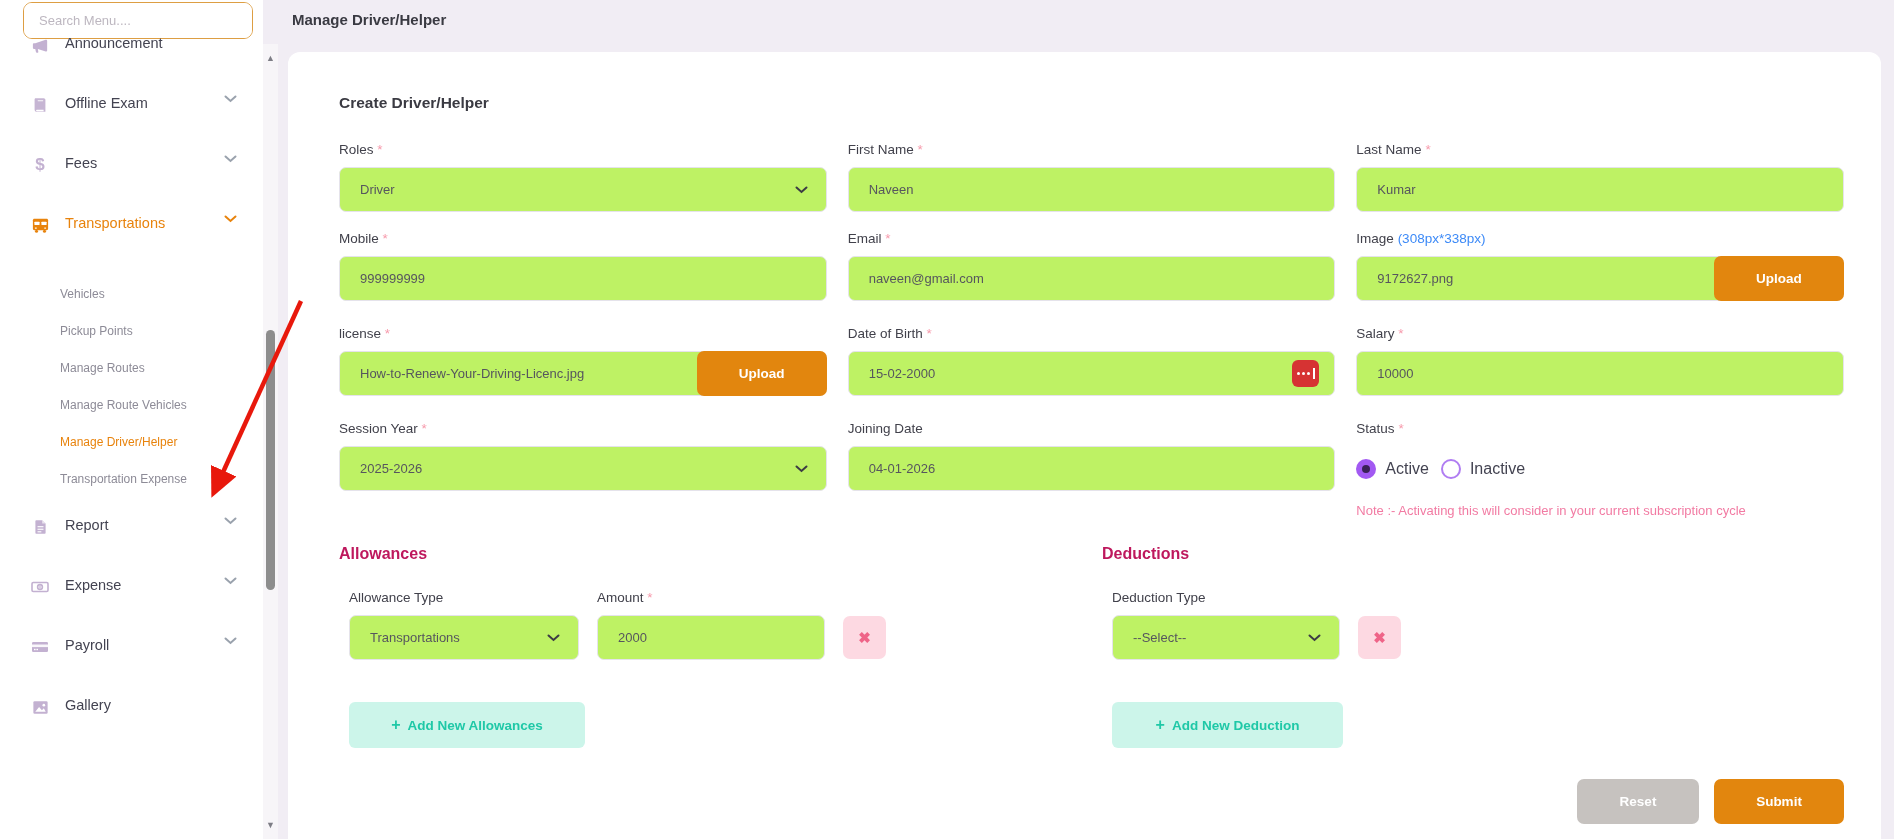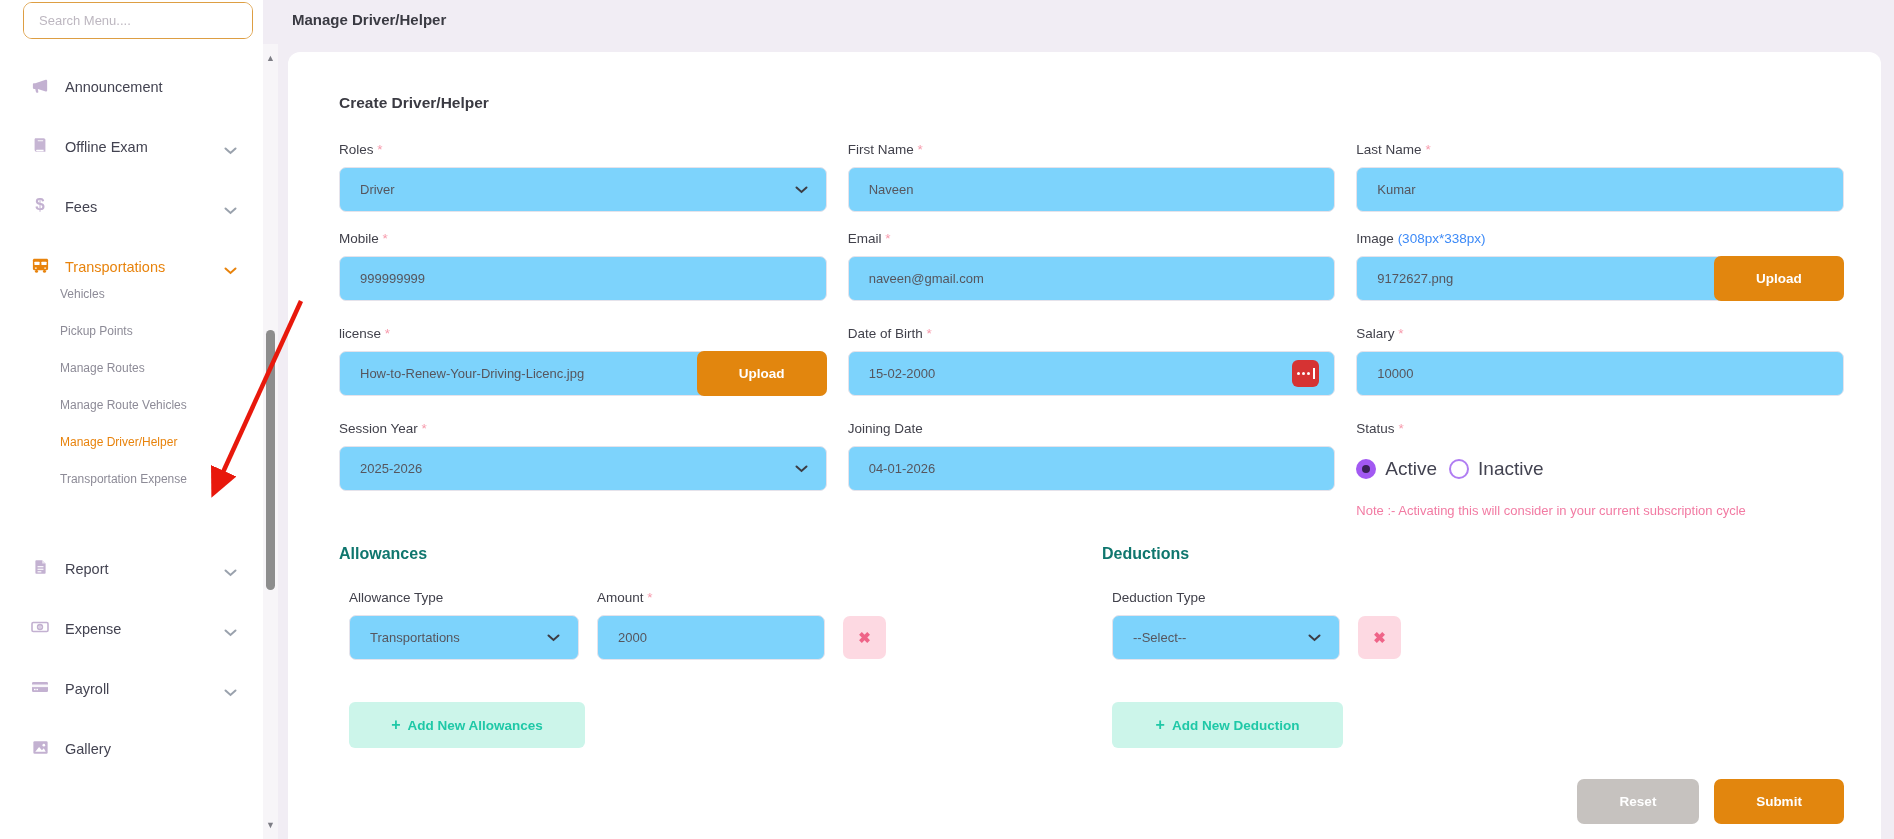--- a/index.html
+++ b/index.html
@@ -12,21 +12,21 @@
     color:#41414b;
   }
   
   .sidebar { position:absolute; left:0; top:0; width:263px; height:839px; background:#fff; z-index:2; }
   .search-box { position:absolute; left:23px; top:2px; width:230px; height:37px;
     border:1px solid #dd9e43; border-radius:9px; background:#fff; overflow:hidden; }
   .search-box input { width:100%; height:100%; border:none; outline:none; padding:0 15px;
     font-size:13px; color:#55555f; font-family:"Liberation Sans",sans-serif; }
   .search-box input::placeholder { color:#bdb7c0; }
   .nav { position:absolute; top:35px; left:0; width:263px; }
-  .nav-item { height:60px; display:flex; align-items:flex-end; padding:0 26px 0 30px;
+  .nav-item { height:60px; display:flex; align-items:flex-start; padding:0 26px 0 30px;
     color:#434351; font-size:14.5px; cursor:pointer; }
   .nav-item .icon { width:20px; height:20px; margin-right:15px; color:#c3b1d1;
     display:flex; align-items:center; justify-content:center; flex:none; font-weight:bold; }
   .nav-item .chev { margin-left:auto; color:#9aa2ad; display:flex; }
   .nav-item.active, .nav-item.active .icon, .nav-item.active .chev { color:#e8830c; }
   .submenu { margin-bottom:20px; }
   .submenu-item { height:37px; display:flex; align-items:center; padding-left:60px;
     color:#8d8b97; font-size:12px; cursor:pointer; }
   .submenu-item.active { color:#e8830c; }
   
@@ -43,49 +43,49 @@
   
   .card { position:absolute; left:288px; top:52px; width:1593px; height:787px;
     background:#fff; border-radius:12px 12px 0 0; z-index:1; }
   .card-inner { padding:42px 37px 0 51px; }
   .form-title { font-size:15.5px; font-weight:bold; color:#3a3a42; }
   .grid { display:grid; grid-template-columns:repeat(3, 1fr); column-gap:21px; row-gap:19px; margin-top:30px; }
   .f-label { display:block; font-size:13.5px; color:#41414b; margin-bottom:8px; height:16px; white-space:nowrap; }
   .req { color:#f799ab; }
   .hint-blue { color:#3d8af7; }
   .control, .text-input { height:45px; width:100%; border:1px solid #e5e3eb; border-radius:7px;
-    background:#7dd3fc; font-size:13px; color:#56565e; }
+    background:#bef264; font-size:13px; color:#56565e; }
   .text-input { padding:0 20px; outline:none; font-family:"Liberation Sans",sans-serif; }
   .select-box { display:flex; align-items:center; justify-content:space-between;
     padding:0 18px 0 20px; cursor:pointer; }
   .select-box .chev { color:#3c3c44; display:flex; }
   .upload-group { position:relative; height:51px; }
   .upload-group .text-input { padding-right:145px; }
   .upload-btn { position:absolute; right:0; top:0; width:130px; height:45px; border:none;
     background:#e2860e; color:#fff; font-weight:bold; font-size:13.5px; border-radius:7px;
     cursor:pointer; font-family:"Liberation Sans",sans-serif; }
   .input-wrap { position:relative; }
   .date-icon { position:absolute; right:16px; top:9px; width:27px; height:27px; background:#d63333;
     border-radius:6px; display:flex; align-items:center; justify-content:center; gap:2px; cursor:pointer; }
   .date-icon i { width:3px; height:3px; background:#fff; border-radius:50%; }
   .date-icon b { width:2px; height:11px; background:#fff; margin-left:1px; }
   
   .radio-row { display:flex; align-items:center; gap:12px; height:45px; }
-  .radio-opt { display:flex; align-items:center; gap:9px; cursor:pointer; font-size:19px; color:#434351; }
+  .radio-opt { display:flex; align-items:center; gap:9px; cursor:pointer; font-size:16px; color:#434351; }
   .radio { width:20px; height:20px; border-radius:50%; flex:none; position:relative; }
   .radio.sel { background:#a259f2; }
   .radio.sel::after { content:""; position:absolute; left:6px; top:6px; width:8px; height:8px;
     border-radius:50%; background:#3a2157; }
   .radio.unsel { border:2.5px solid #b07df2; background:#fff; }
   .note { margin-top:12px; font-size:13px; color:#f27ba3; white-space:nowrap; }
   
   .sections { display:flex; margin-top:27px; }
   .section-left { width:763px; }
   .section-right { flex:1; }
-  .section-title { font-size:16px; font-weight:bold; color:#0f766e; }
+  .section-title { font-size:16px; font-weight:bold; color:#be185d; }
   .section-body { padding-left:10px; margin-top:27px; }
   .ctrl-row { display:flex; align-items:flex-end; gap:18px; }
   .fg { display:flex; flex-direction:column; }
   .fg .f-label { margin-bottom:9px; }
   .w230 { width:230px; } .w228 { width:228px; }
   .x-btn { width:43px; height:43px; border:none; border-radius:7px; background:#fdd9e2;
     color:#ef6488; font-size:15px; font-weight:bold; cursor:pointer; margin-bottom:1px;
     display:flex; align-items:center; justify-content:center; }
   .add-btn { margin-top:42px; height:46px; border:none; border-radius:6px; background:#ccf5ea;
     color:#1fc8a7; font-weight:bold; font-size:13.5px; cursor:pointer;

